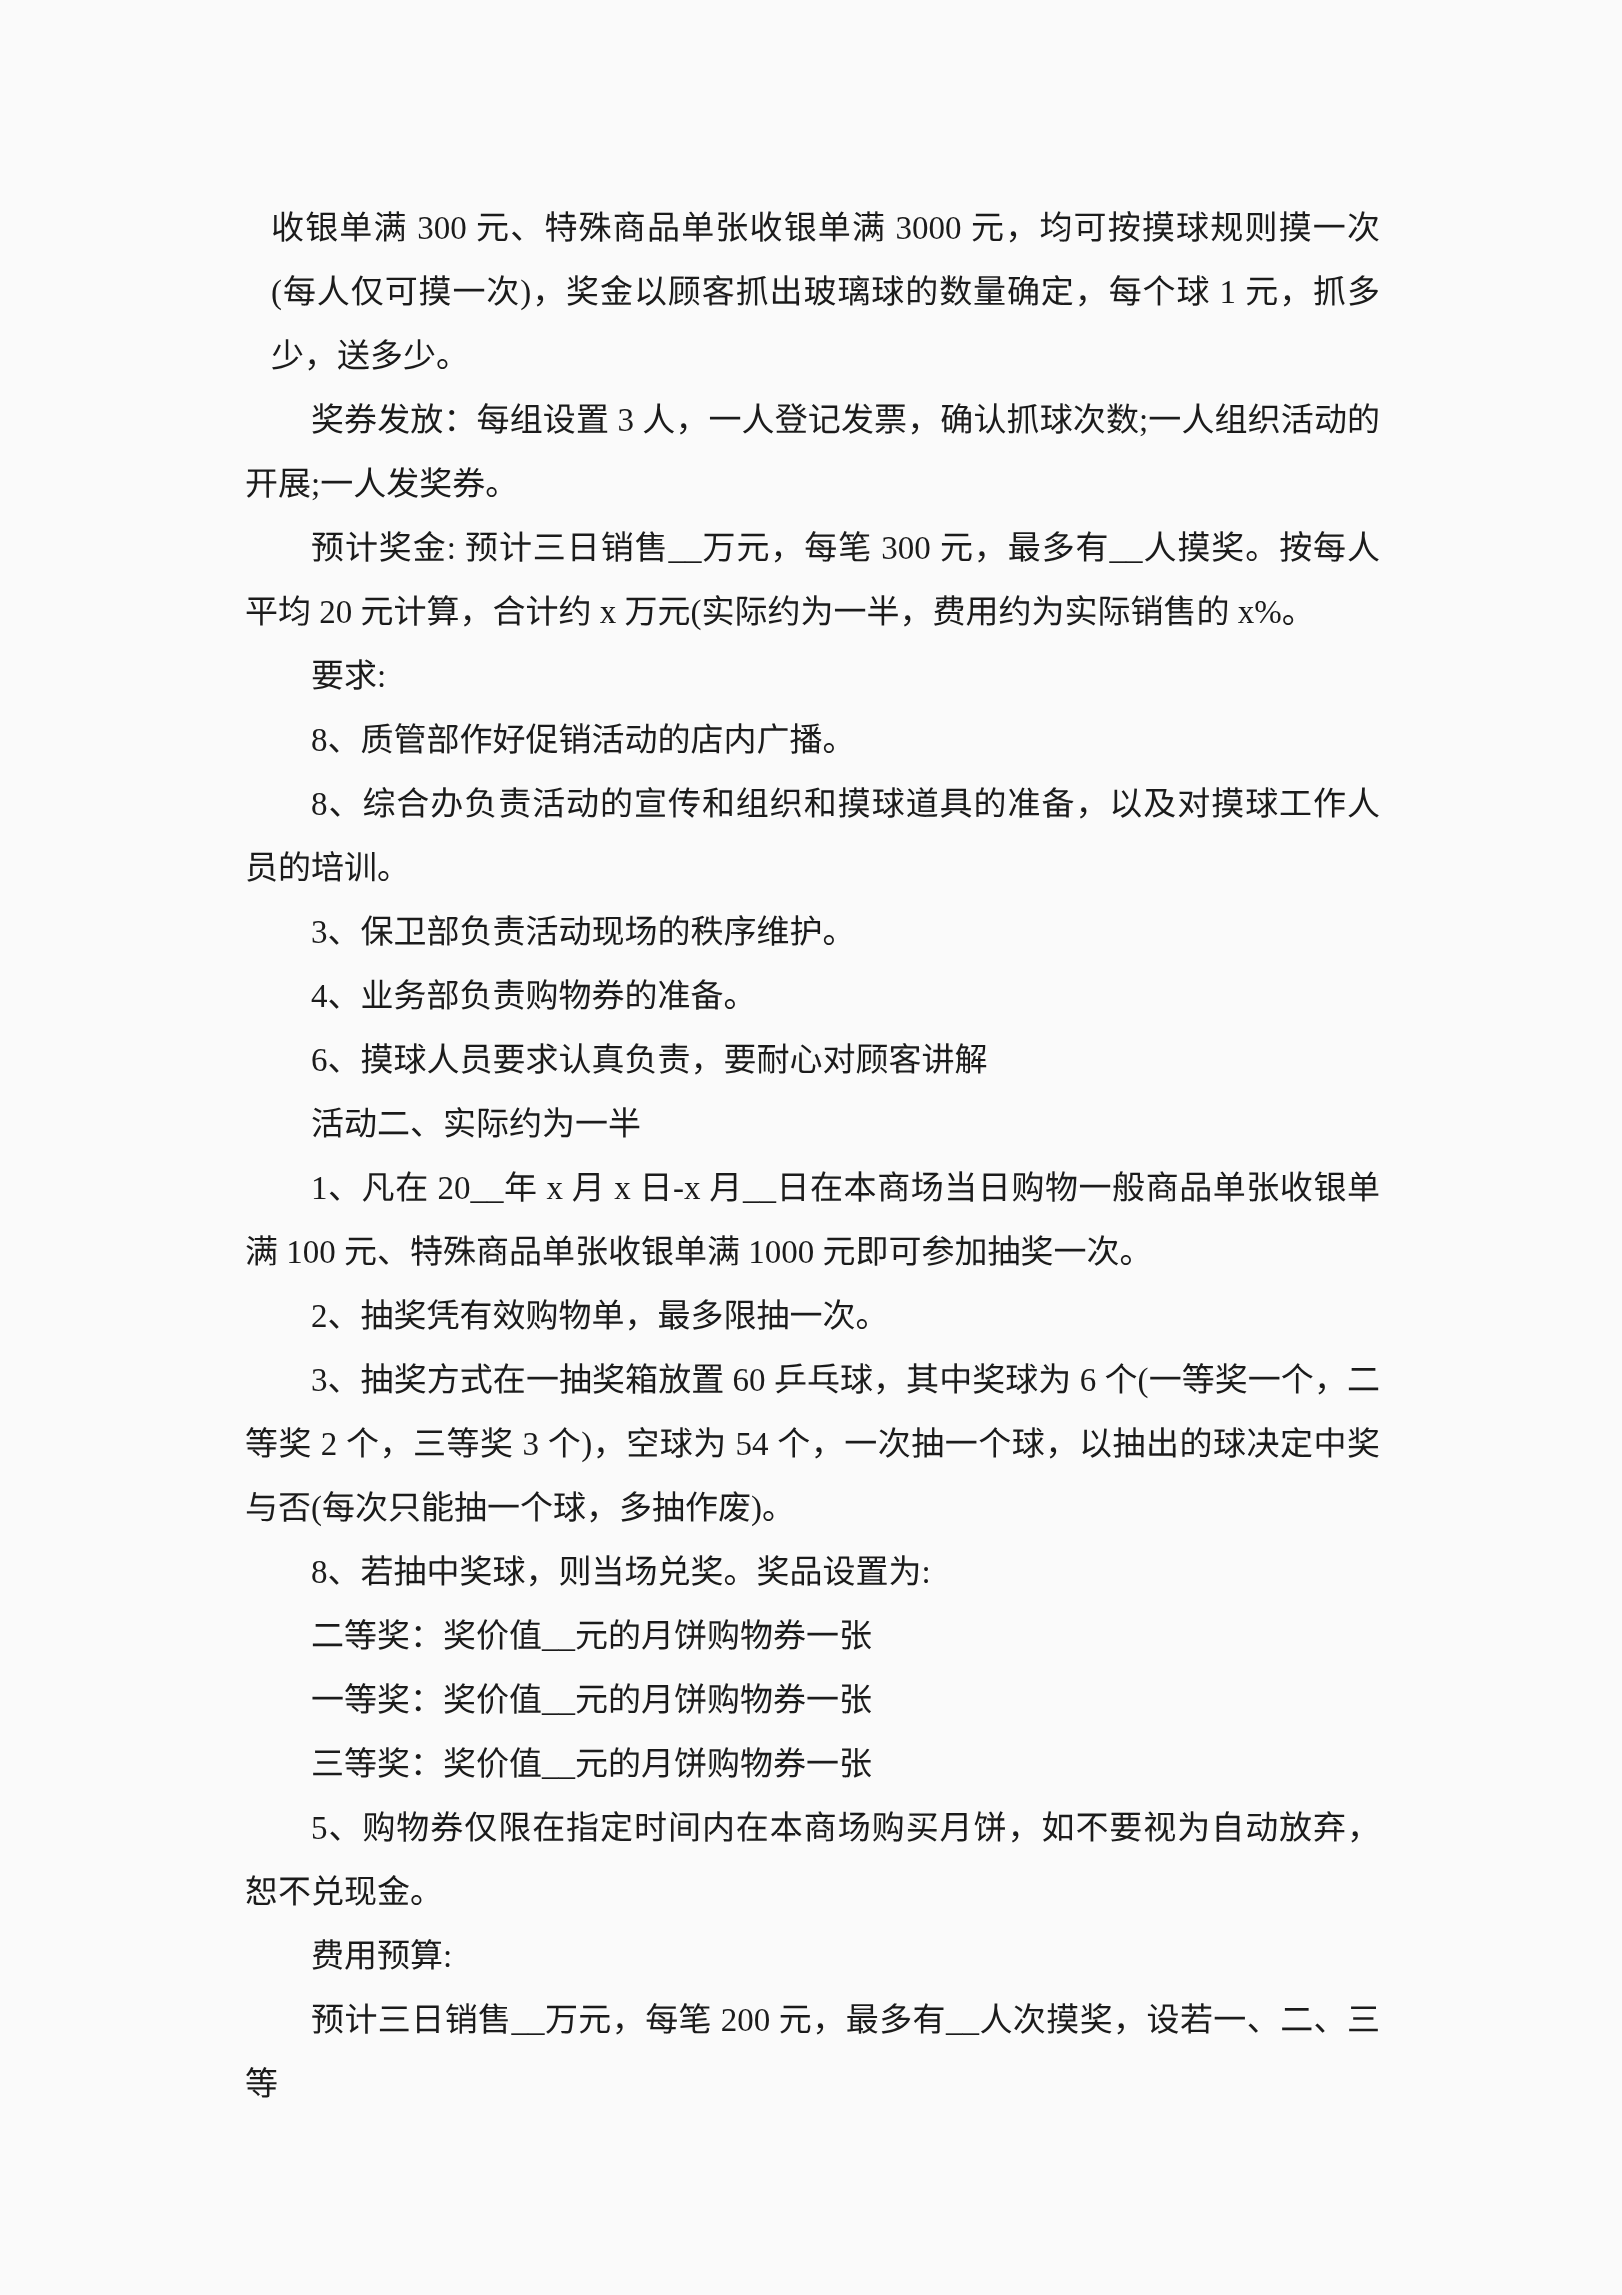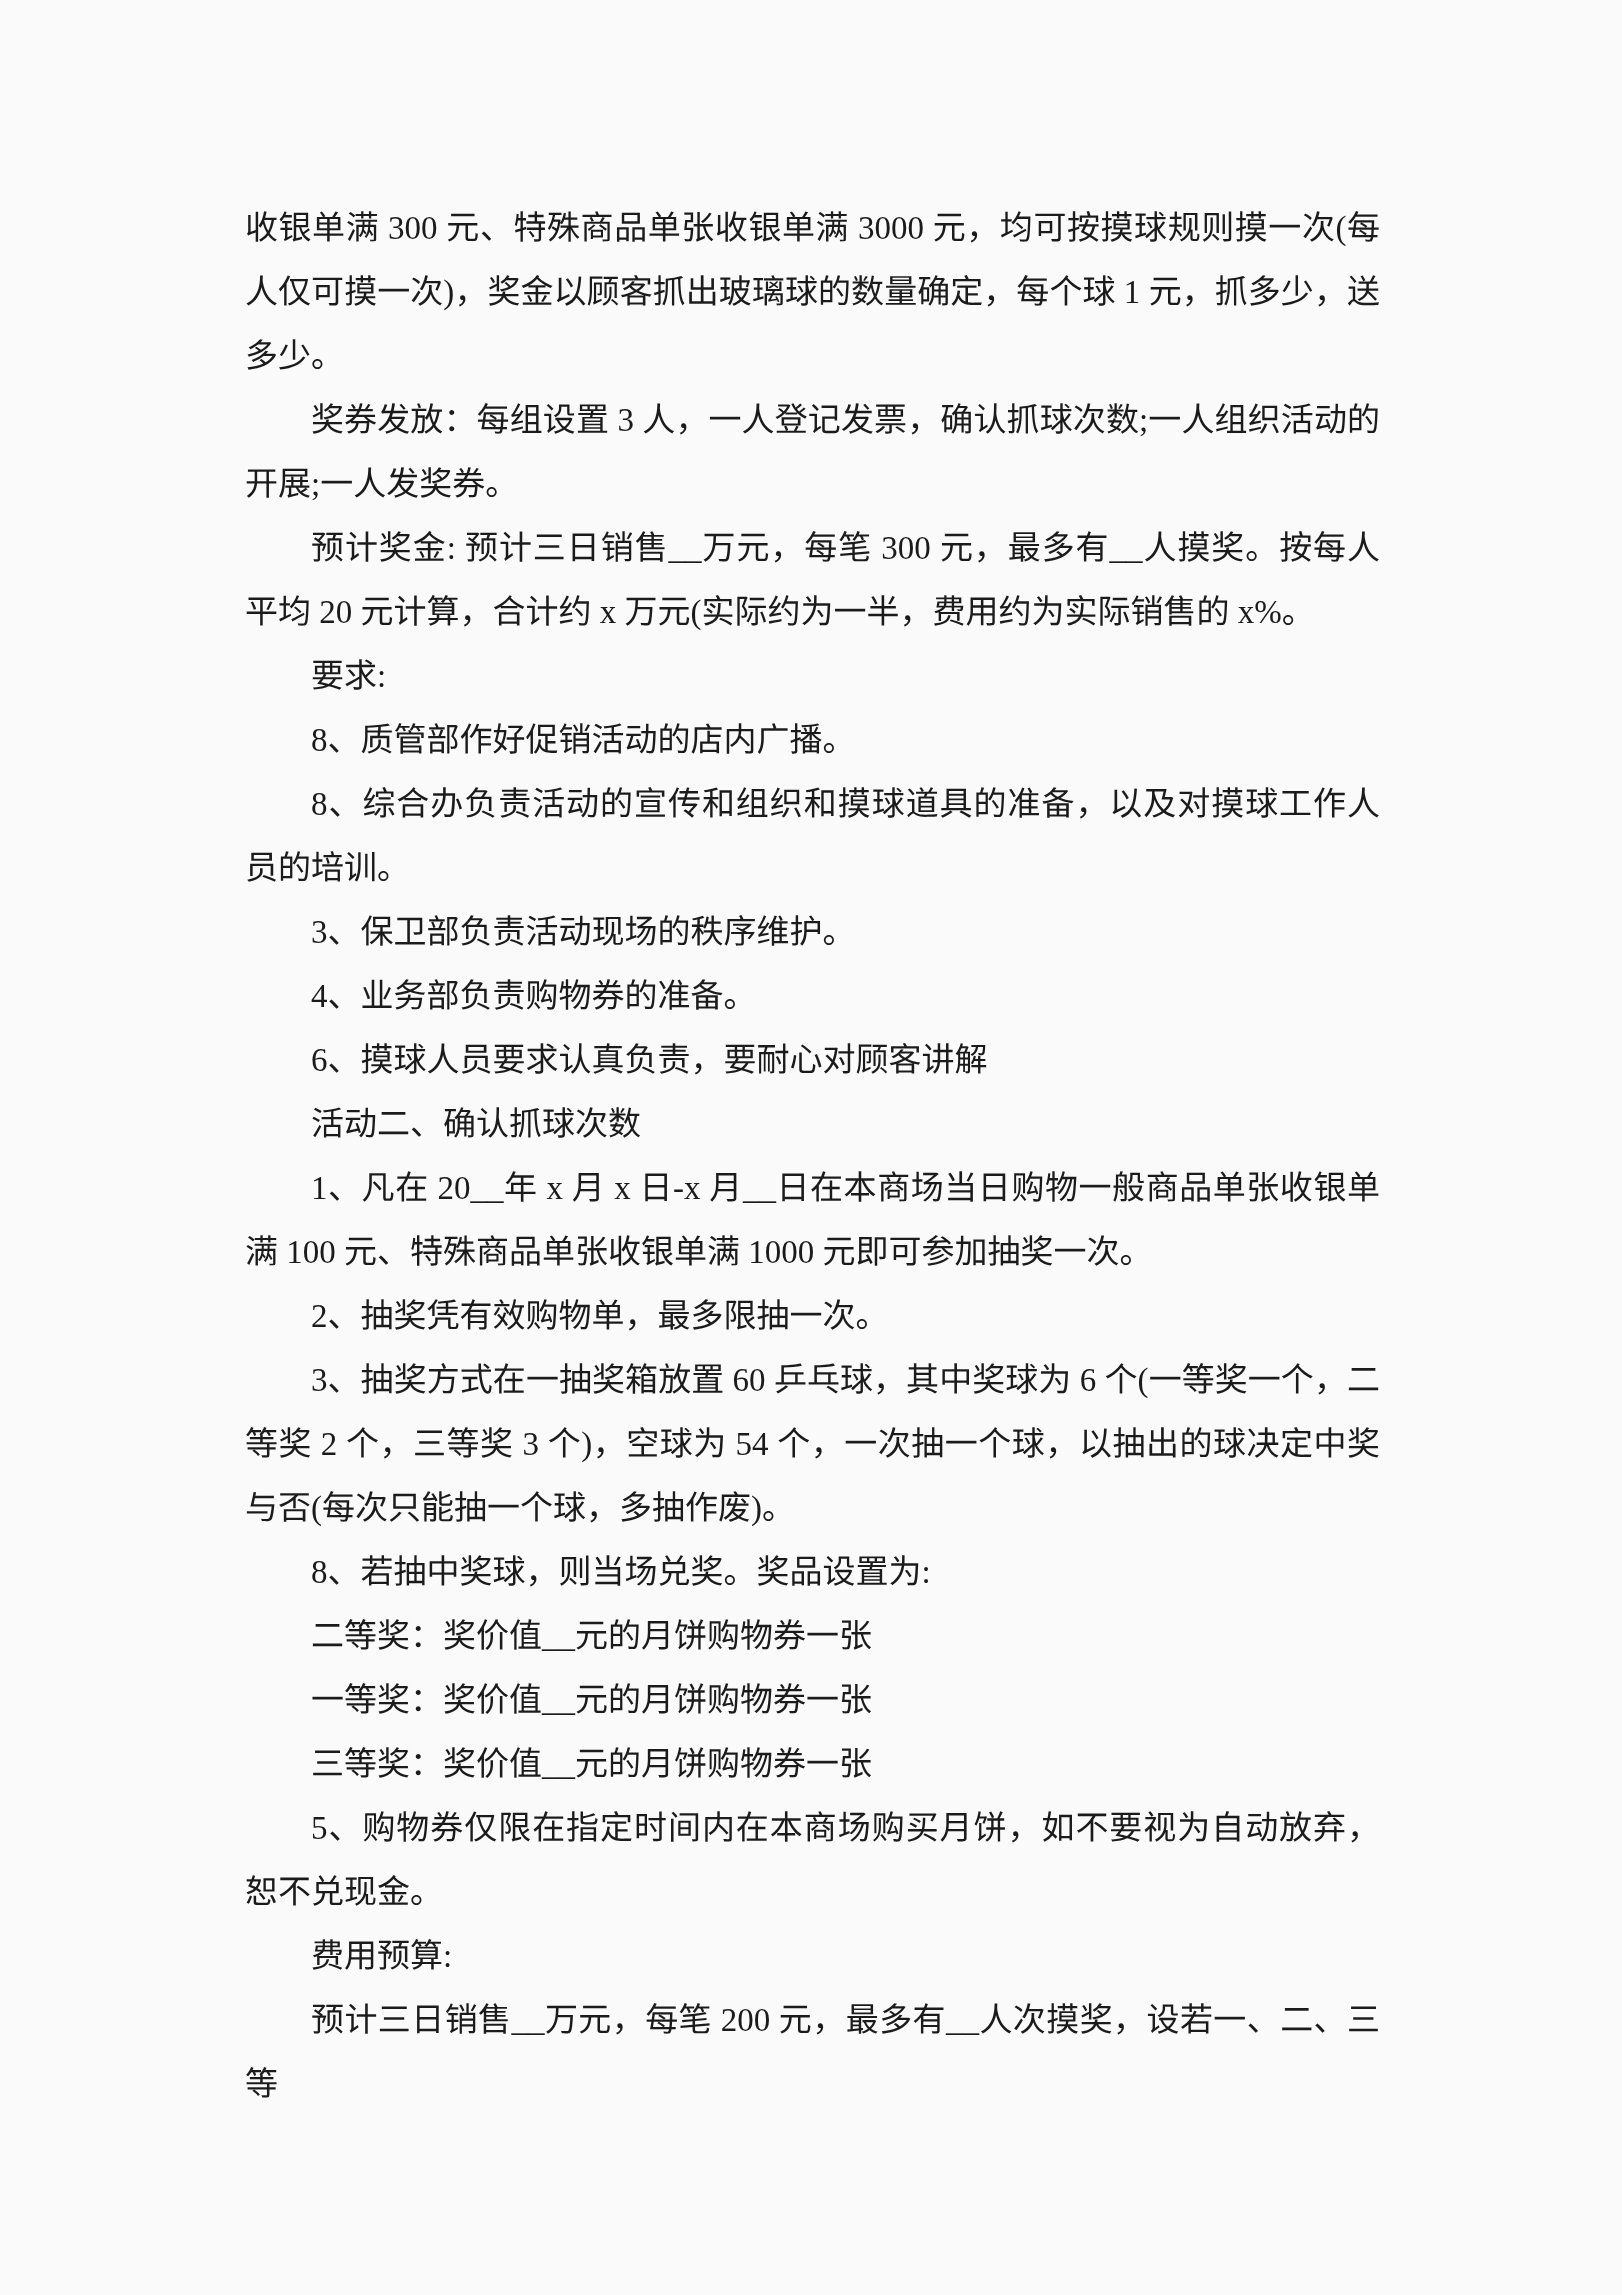--- a/index.html
+++ b/index.html
@@ -35,37 +35,38 @@
     line-height:64px;
     text-align:justify;
     text-justify:inter-ideograph;
     text-indent:2em;
     word-break:normal;
     overflow-wrap:break-word;
     white-space:normal;
   }
   .para.flush{
     text-indent:0;
+    margin-left:26px;
   }
 </style>
 </head>
 <body>
 
 <div class="page">
   <div class="content">
     <p class="para flush">收银单满 300 元、特殊商品单张收银单满 3000 元，均可按摸球规则摸一次(每人仅可摸一次)，奖金以顾客抓出玻璃球的数量确定，每个球 1 元，抓多少，送多少。</p>
     <p class="para">奖券发放：每组设置 3 人，一人登记发票，确认抓球次数;一人组织活动的开展;一人发奖券。</p>
     <p class="para">预计奖金: 预计三日销售__万元，每笔 300 元，最多有__人摸奖。按每人平均 20 元计算，合计约 x 万元(实际约为一半，费用约为实际销售的 x%。</p>
     <p class="para">要求:</p>
     <p class="para">8、质管部作好促销活动的店内广播。</p>
     <p class="para">8、综合办负责活动的宣传和组织和摸球道具的准备，以及对摸球工作人员的培训。</p>
     <p class="para">3、保卫部负责活动现场的秩序维护。</p>
     <p class="para">4、业务部负责购物券的准备。</p>
     <p class="para">6、摸球人员要求认真负责，要耐心对顾客讲解</p>
-    <p class="para">活动二、确认抓球次数</p>
+    <p class="para">活动二、实际约为一半</p>
     <p class="para">1、凡在 20__年 x 月 x 日-x 月__日在本商场当日购物一般商品单张收银单满 100 元、特殊商品单张收银单满 1000 元即可参加抽奖一次。</p>
     <p class="para">2、抽奖凭有效购物单，最多限抽一次。</p>
     <p class="para">3、抽奖方式在一抽奖箱放置 60 乒乓球，其中奖球为 6 个(一等奖一个，二等奖 2 个，三等奖 3 个)，空球为 54 个，一次抽一个球，以抽出的球决定中奖与否(每次只能抽一个球，多抽作废)。</p>
     <p class="para">8、若抽中奖球，则当场兑奖。奖品设置为:</p>
     <p class="para">二等奖：奖价值__元的月饼购物券一张</p>
     <p class="para">一等奖：奖价值__元的月饼购物券一张</p>
     <p class="para">三等奖：奖价值__元的月饼购物券一张</p>
     <p class="para">5、购物券仅限在指定时间内在本商场购买月饼，如不要视为自动放弃，恕不兑现金。</p>
     <p class="para">费用预算:</p>
     <p class="para">预计三日销售__万元，每笔 200 元，最多有__人次摸奖，设若一、二、三等</p>

